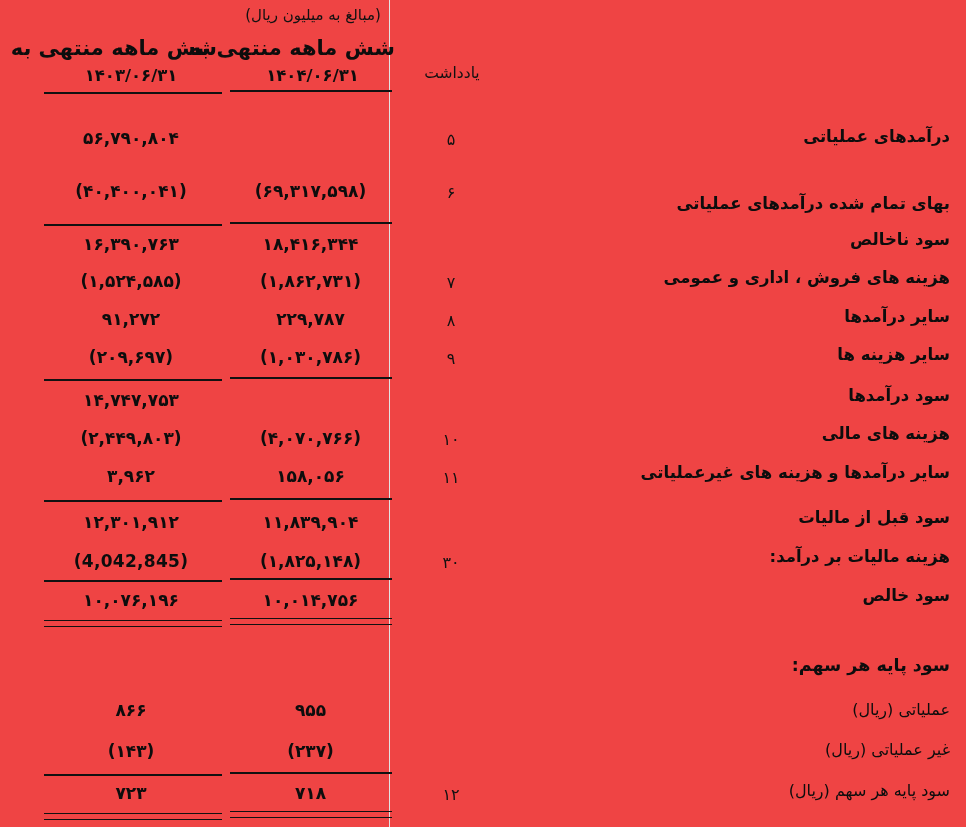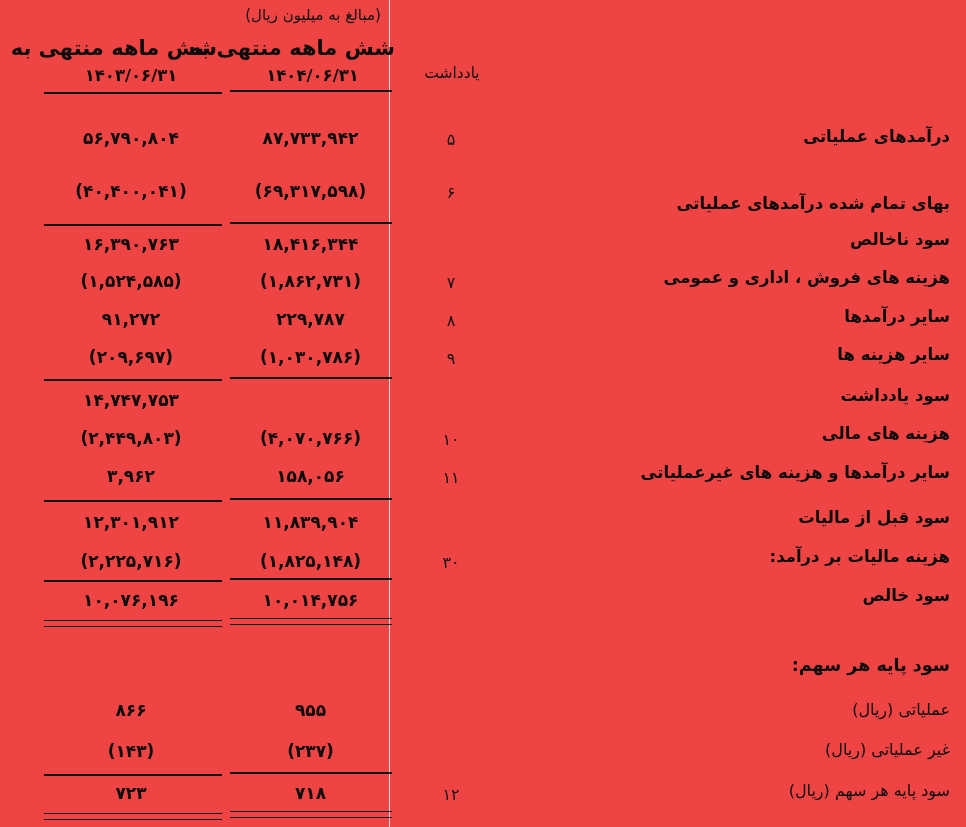--- a/index.html
+++ b/index.html
@@ -147,21 +147,20 @@
 
   <div class="hdr-date" style="left:230px; width:165px; top:66px;">۱۴۰۴/۰۶/۳۱</div>
   <div class="hdr-date" style="left:45px; width:172px; top:66px;">۱۴۰۳/۰۶/۳۱</div>
 
   <div class="hdr-note" style="top:64px;">یادداشت</div>
 
   <div class="rule prev" style="top:92px;"></div>
   <div class="rule curr" style="top:90px;"></div>
 
   <div class="num col-prev" style="top:128px;">۵۶,۷۹۰,۸۰۴</div>
-  <div class="num col-curr" style="top:128px;">۸۷,۷۳۳,۹۴۲</div>
   <div class="note" style="top:130px;">۵</div>
   <div class="label" style="top:127px;">درآمدهای عملیاتی</div>
 
   <div class="num col-prev" style="top:181px;">(۴۰,۴۰۰,۰۴۱)</div>
   <div class="num col-curr" style="top:181px;">(۶۹,۳۱۷,۵۹۸)</div>
   <div class="note" style="top:183px;">۶</div>
   <div class="label" style="top:194px;">بهای تمام شده درآمدهای عملیاتی</div>
 
   <div class="rule prev" style="top:224px;"></div>
   <div class="rule curr" style="top:222px;"></div>
@@ -184,41 +183,41 @@
   <div class="num col-prev" style="top:347px;">(۲۰۹,۶۹۷)</div>
   <div class="num col-curr" style="top:347px;">(۱,۰۳۰,۷۸۶)</div>
   <div class="note" style="top:349px;">۹</div>
   <div class="label" style="top:345px;">سایر هزینه ها</div>
 
   <div class="rule prev" style="top:379px;"></div>
   <div class="rule curr" style="top:377px;"></div>
 
   <div class="num col-prev" style="top:390px;">۱۴,۷۴۷,۷۵۳</div>
   <div class="note" style="top:392px;"></div>
-  <div class="label" style="top:386px;">سود یادداشت</div>
+  <div class="label" style="top:386px;">سود درآمدها</div>
 
   <div class="num col-prev" style="top:428px;">(۲,۴۴۹,۸۰۳)</div>
   <div class="num col-curr" style="top:428px;">(۴,۰۷۰,۷۶۶)</div>
   <div class="note" style="top:430px;">۱۰</div>
   <div class="label" style="top:424px;">هزینه های مالی</div>
 
   <div class="num col-prev" style="top:466px;">۳,۹۶۲</div>
   <div class="num col-curr" style="top:466px;">۱۵۸,۰۵۶</div>
   <div class="note" style="top:468px;">۱۱</div>
   <div class="label" style="top:463px;">سایر درآمدها و هزینه های غیرعملیاتی</div>
 
   <div class="rule prev" style="top:500px;"></div>
   <div class="rule curr" style="top:498px;"></div>
 
   <div class="num col-prev" style="top:512px;">۱۲,۳۰۱,۹۱۲</div>
   <div class="num col-curr" style="top:512px;">۱۱,۸۳۹,۹۰۴</div>
   <div class="note" style="top:514px;"></div>
   <div class="label" style="top:508px;">سود قبل از مالیات</div>
 
-  <div class="num col-prev" style="top:551px;">(۲,۲۲۵,۷۱۶)</div>
+  <div class="num col-prev" style="top:551px;">(4,042,845)</div>
   <div class="num col-curr" style="top:551px;">(۱,۸۲۵,۱۴۸)</div>
   <div class="note" style="top:553px;">۳۰</div>
   <div class="label" style="top:547px;">هزینه مالیات بر درآمد:</div>
 
   <div class="rule prev" style="top:580px;"></div>
   <div class="rule curr" style="top:578px;"></div>
 
   <div class="num col-prev" style="top:590px;">۱۰,۰۷۶,۱۹۶</div>
   <div class="num col-curr" style="top:590px;">۱۰,۰۱۴,۷۵۶</div>
   <div class="note" style="top:592px;"></div>

